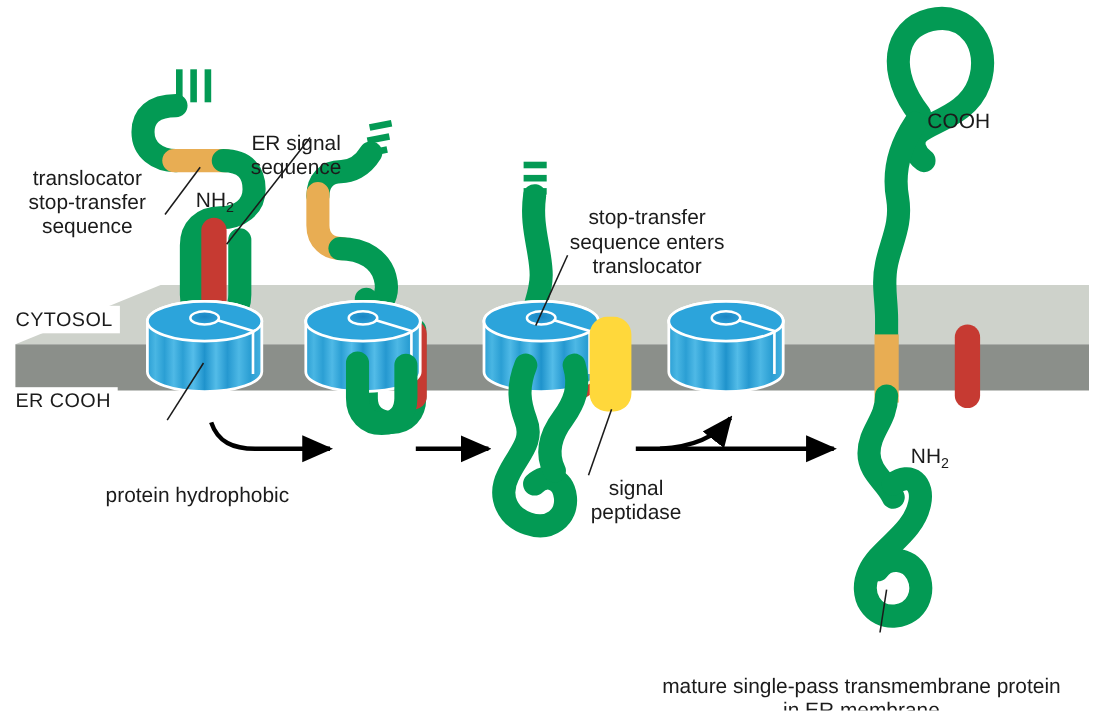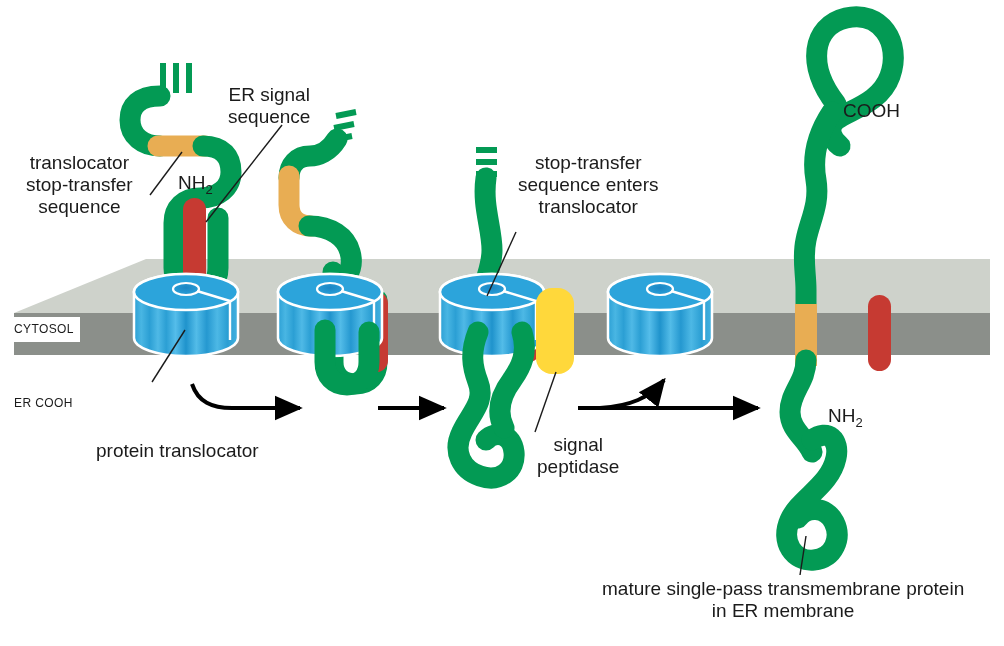--- a/index.html
+++ b/index.html
@@ -8,23 +8,23 @@
     font-family:"Liberation Sans", sans-serif;
     width:1004px;height:646px;overflow:hidden;position:relative;
   }
   #stage{position:relative;width:1004px;height:646px;background:#fff;}
   svg#scene{position:absolute;left:0;top:0;width:1004px;height:646px;display:block;}
   .lbl{
     position:absolute;color:#1b1b1b;font-family:"Liberation Sans",sans-serif;
     font-size:19px;line-height:22px;white-space:pre;text-align:center;
   }
   .lbl.compart{
-    font-size:12px;letter-spacing:.4px;background:#ffffff;padding:1px 6px 2px 4px;margin-top:39px;
+    font-size:18px;letter-spacing:.4px;background:#ffffff;padding:1px 6px 2px 4px;
   }
-  .lbl.center{text-align:center;}
+  .lbl.center{text-align:center;margin-top:36px;}
   .sub{font-size:13px;vertical-align:sub;}
 </style>
 </head>
 <body>
 
 <div id="stage">
 
   <svg id="scene" viewBox="0 0 1004 646">
     <defs>
 
@@ -198,21 +198,21 @@
 stop-transfer
 sequence</div>
 
   <div class="lbl center" style="left:228px;top:84px;">ER signal
 sequence</div>
 
   <div class="lbl center" style="left:518px;top:152px;">stop-transfer
 sequence enters
 translocator</div>
 
-  <div class="lbl" style="left:96px;top:440px;">protein translocator</div>
+  <div class="lbl" style="left:96px;top:440px;">protein hydrophobic</div>
 
   <div class="lbl" style="left:537px;top:434px;">signal
 peptidase</div>
 
   <div class="lbl center" style="left:602px;top:578px;">mature single-pass transmembrane protein
 in ER membrane</div>
 
   <div class="lbl" style="left:178px;top:172px;"><span>NH</span><span class="sub">2</span></div>
 
   <div class="lbl" style="left:843px;top:100px;">COOH</div>

